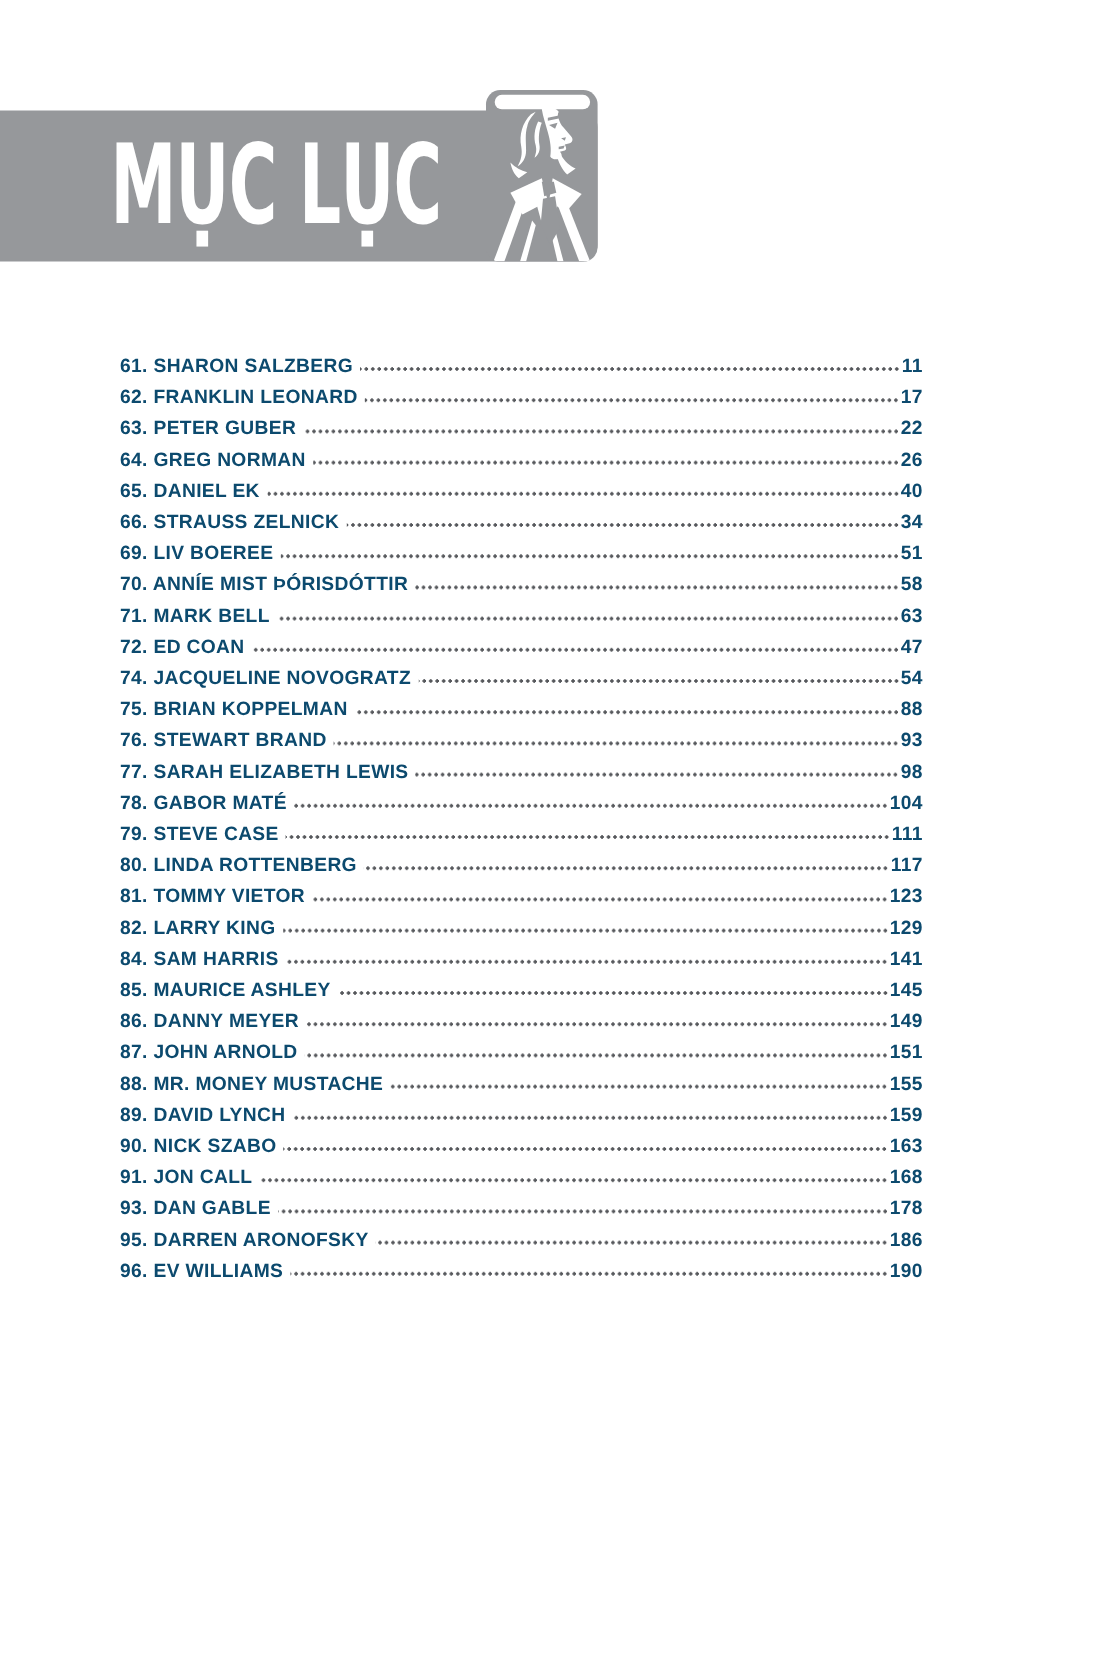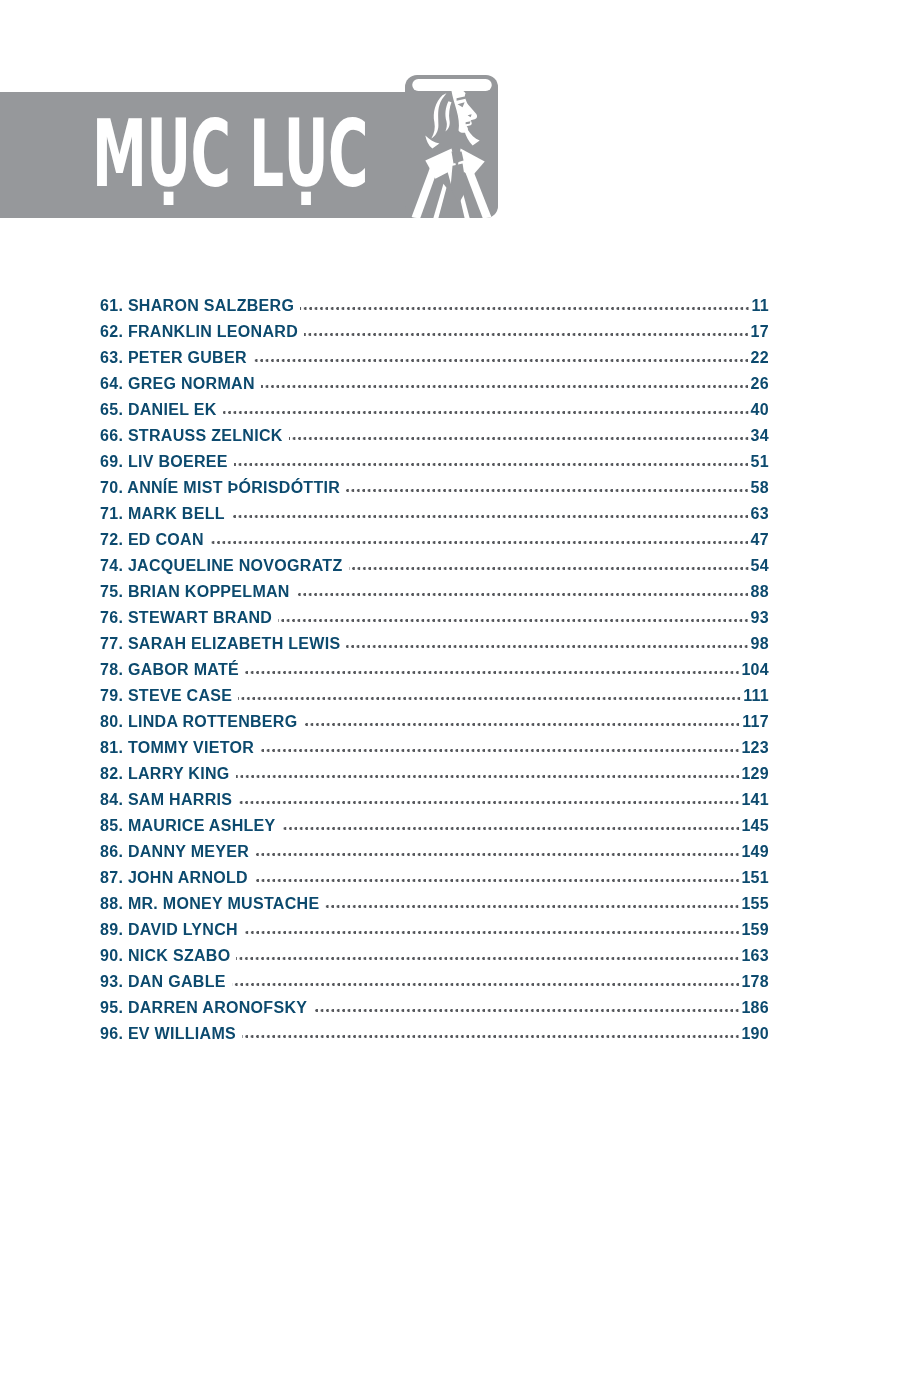--- a/index.html
+++ b/index.html
@@ -243,20 +243,25 @@
         <span class="name">89. DAVID LYNCH</span>
         <span class="leader"></span>
         <span class="pagenum">159</span>
       </div>
       <div class="row">
         <span class="name">90. NICK SZABO</span>
         <span class="leader"></span>
         <span class="pagenum">163</span>
       </div>
       <div class="row">
+        <span class="name">91. JON CALL</span>
+        <span class="leader"></span>
+        <span class="pagenum">168</span>
+      </div>
+      <div class="row">
         <span class="name">93. DAN GABLE</span>
         <span class="leader"></span>
         <span class="pagenum">178</span>
       </div>
       <div class="row">
         <span class="name">95. DARREN ARONOFSKY</span>
         <span class="leader"></span>
         <span class="pagenum">186</span>
       </div>
       <div class="row">

